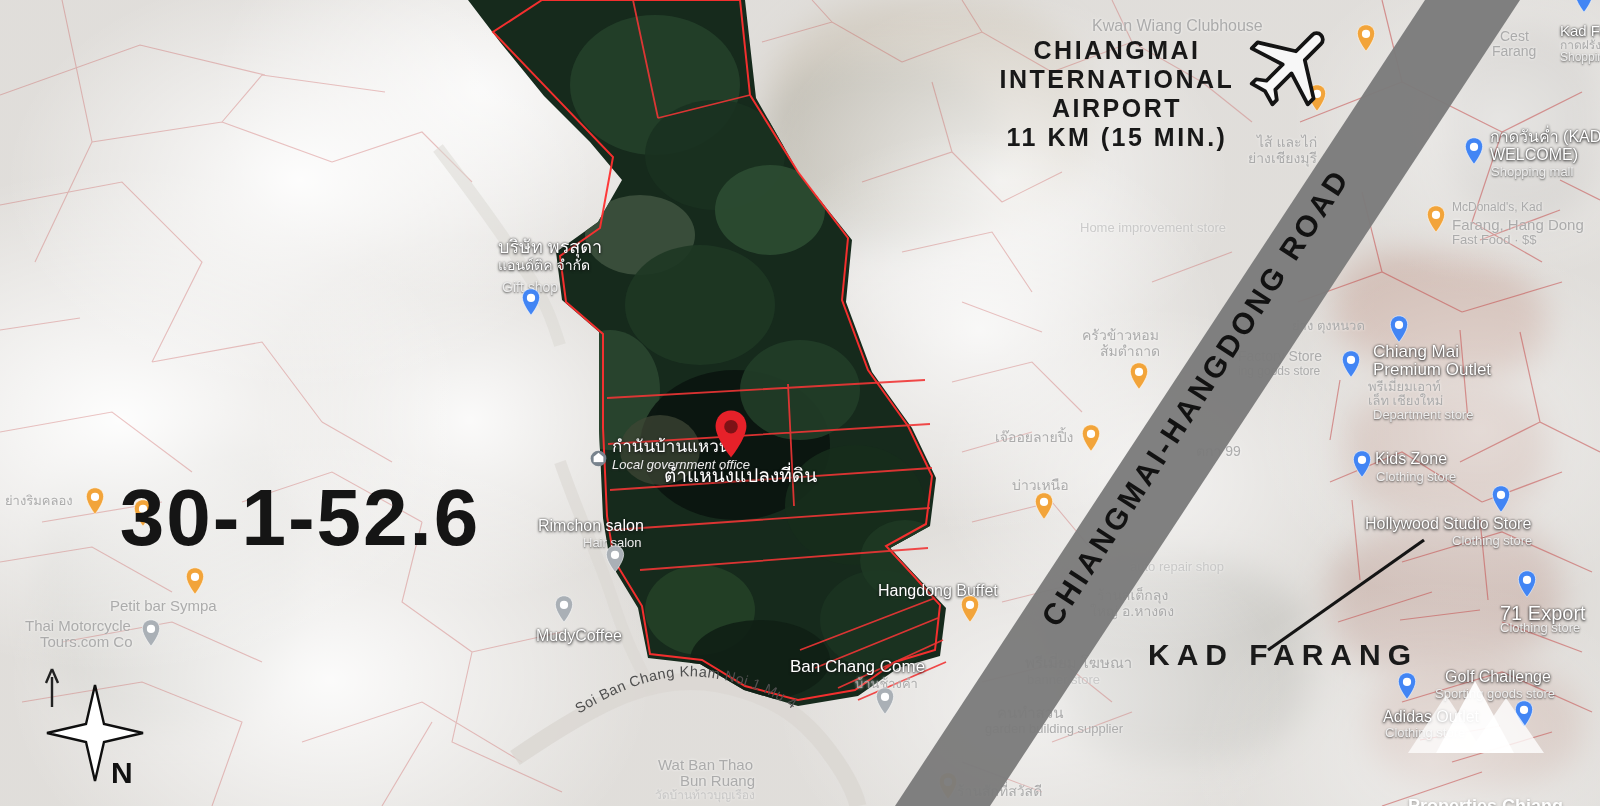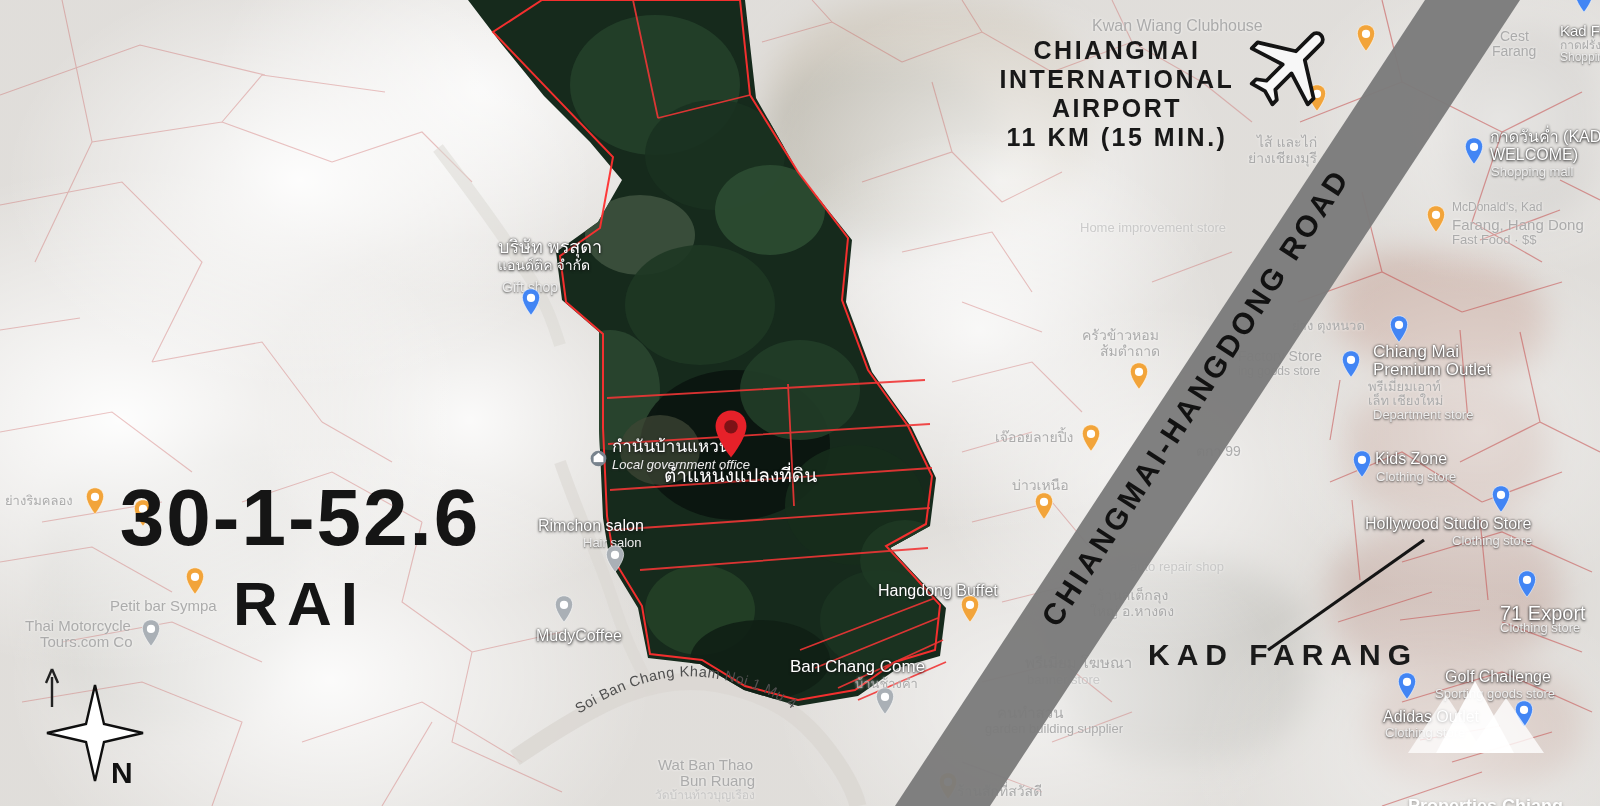--- a/index.html
+++ b/index.html
@@ -349,21 +349,20 @@
       </div>
     </div>
 
   <svg class="abs" width="1600" height="806" viewBox="0 0 1600 806" style="left:0;top:0;">
     <polygon points="1425,0 1520,0 990,806 895,806" fill="#7b7b7b" opacity="0.96"></polygon>
   </svg>
   <div id="band-label" class="abs">CHIANGMAI-HANGDONG ROAD</div>
 
   <div id="rai-title" class="abs">
     <div id="rai-line1">30-1-52.6</div>
-    <div id="rai-line2">RAI</div>
   </div>
 
   <div id="airport-block" class="abs">
     <div>CHIANGMAI</div>
     <div>INTERNATIONAL</div>
     <div>AIRPORT</div>
     <div>11 KM (15 MIN.)</div>
   </div>
   <svg id="plane" class="abs" width="100" height="100" viewBox="0 0 24 24">
     <g transform="rotate(45 12 12)">

